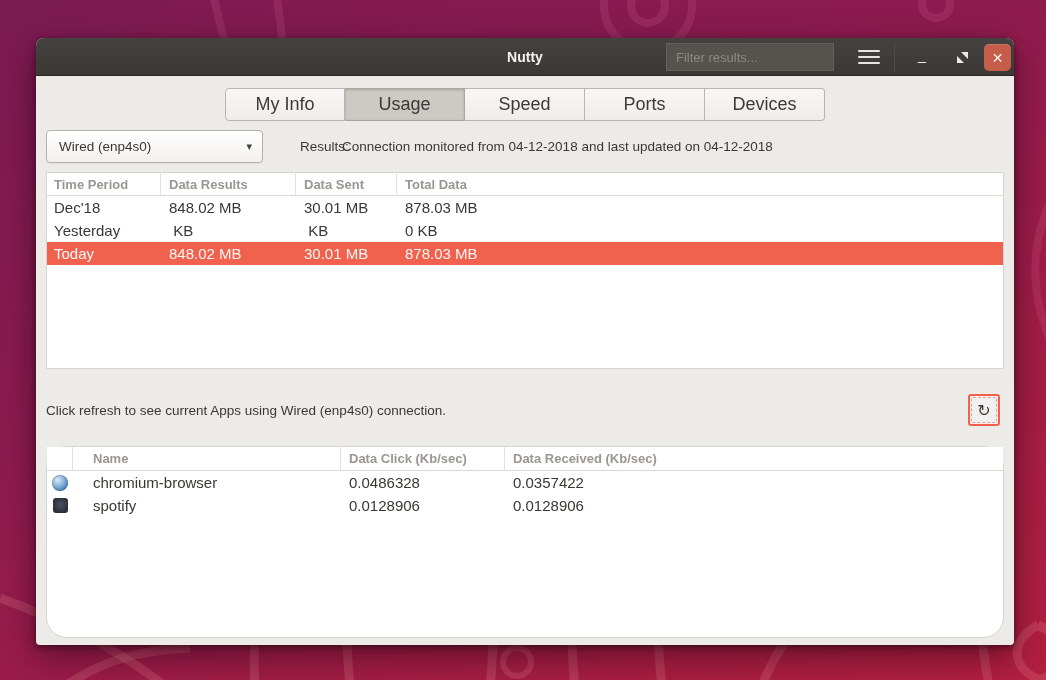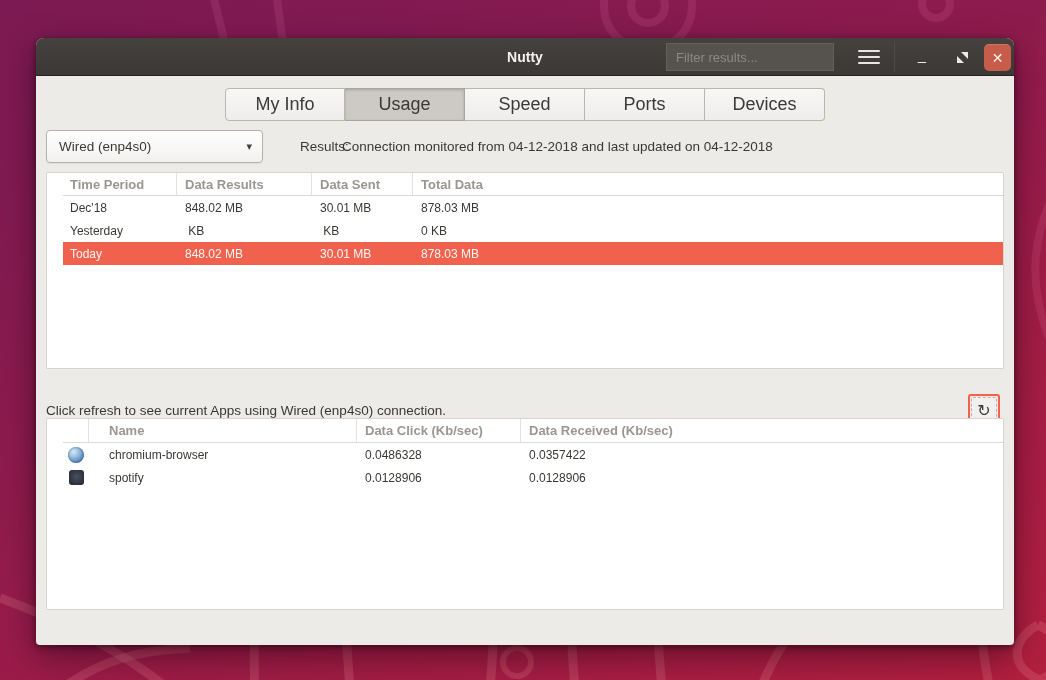--- a/index.html
+++ b/index.html
@@ -105,30 +105,30 @@
     font-size:13.5px; color:#3a3834;text-align:right;
   }
   .results-text {
     position:absolute; left:306px; top:92px; height:33px; display:flex; align-items:center;
     font-size:13.5px; color:#3a3834;
   }
 
   
   .gtable {
     position:absolute; left:10px; width:958px; background:#ffffff;
-    border:1px solid #d7d4d0; border-radius:1px;padding-left:16px;
+    border:1px solid #d7d4d0; border-radius:1px;
   }
   .thead { display:flex; background:#ffffff; border-bottom:1px solid #dbd8d5; }
   .th {
     font-size:13px; font-weight:bold; color:#9b9691;
     display:flex; align-items:center; border-right:1px solid #e4e2df;
     cursor:pointer;
   }
   .th:last-child { border-right:none; }
-  .trow { display:flex; height:23px; align-items:center; font-size:12px; color:#3a3834; cursor:pointer; }
+  .trow { display:flex; height:23px; align-items:center; font-size:15px; color:#3a3834; cursor:pointer; }
   .trow.selected { background:#f0624d; color:#fff7f5;justify-content:flex-end; }
   .td { display:flex; align-items:center; height:100%; overflow:hidden; white-space:nowrap; }
 
   
   .u-c1 { width:114px; padding-left:7px; }
   .u-c2 { width:135px; padding-left:8px; }
   .u-c3 { width:101px; padding-left:8px; }
   .u-c4 { flex:1; padding-left:8px; }
   #usage-table { top:134px; height:197px; }
   #usage-table .thead { height:23px; }
@@ -147,21 +147,21 @@
     width:26px; height:26px; border:1px dashed #e8a396; border-radius:2px;
     display:flex; align-items:center; justify-content:center;
     font-size:16px; color:#3a3834;
   }
 
   
   .a-icon { width:26px; justify-content:center; }
   .a-c1 { width:268px; padding-left:20px; }
   .a-c2 { width:164px; padding-left:8px; }
   .a-c3 { flex:1; padding-left:8px; }
-  #apps-table { top:380px; height:192px; }
+  #apps-table { top:408px; height:192px;border-radius:21px; }
   #apps-table .thead { height:24px; }
   #apps-table .th.a-icon { border-right:1px solid #e4e2df; }
   #apps-table .trow .a-icon { justify-content:center; }
 
   .app-icon-chromium {
     width:16px; height:16px; border-radius:50%;
     background:radial-gradient(circle at 35% 30%, #d9e8f5 0%, #8fb6dc 40%, #4a7fb5 75%, #2d5a8e 100%);
     box-shadow:inset 0 0 2px rgba(20,50,90,.6);
   }
   .app-icon-spotify {

